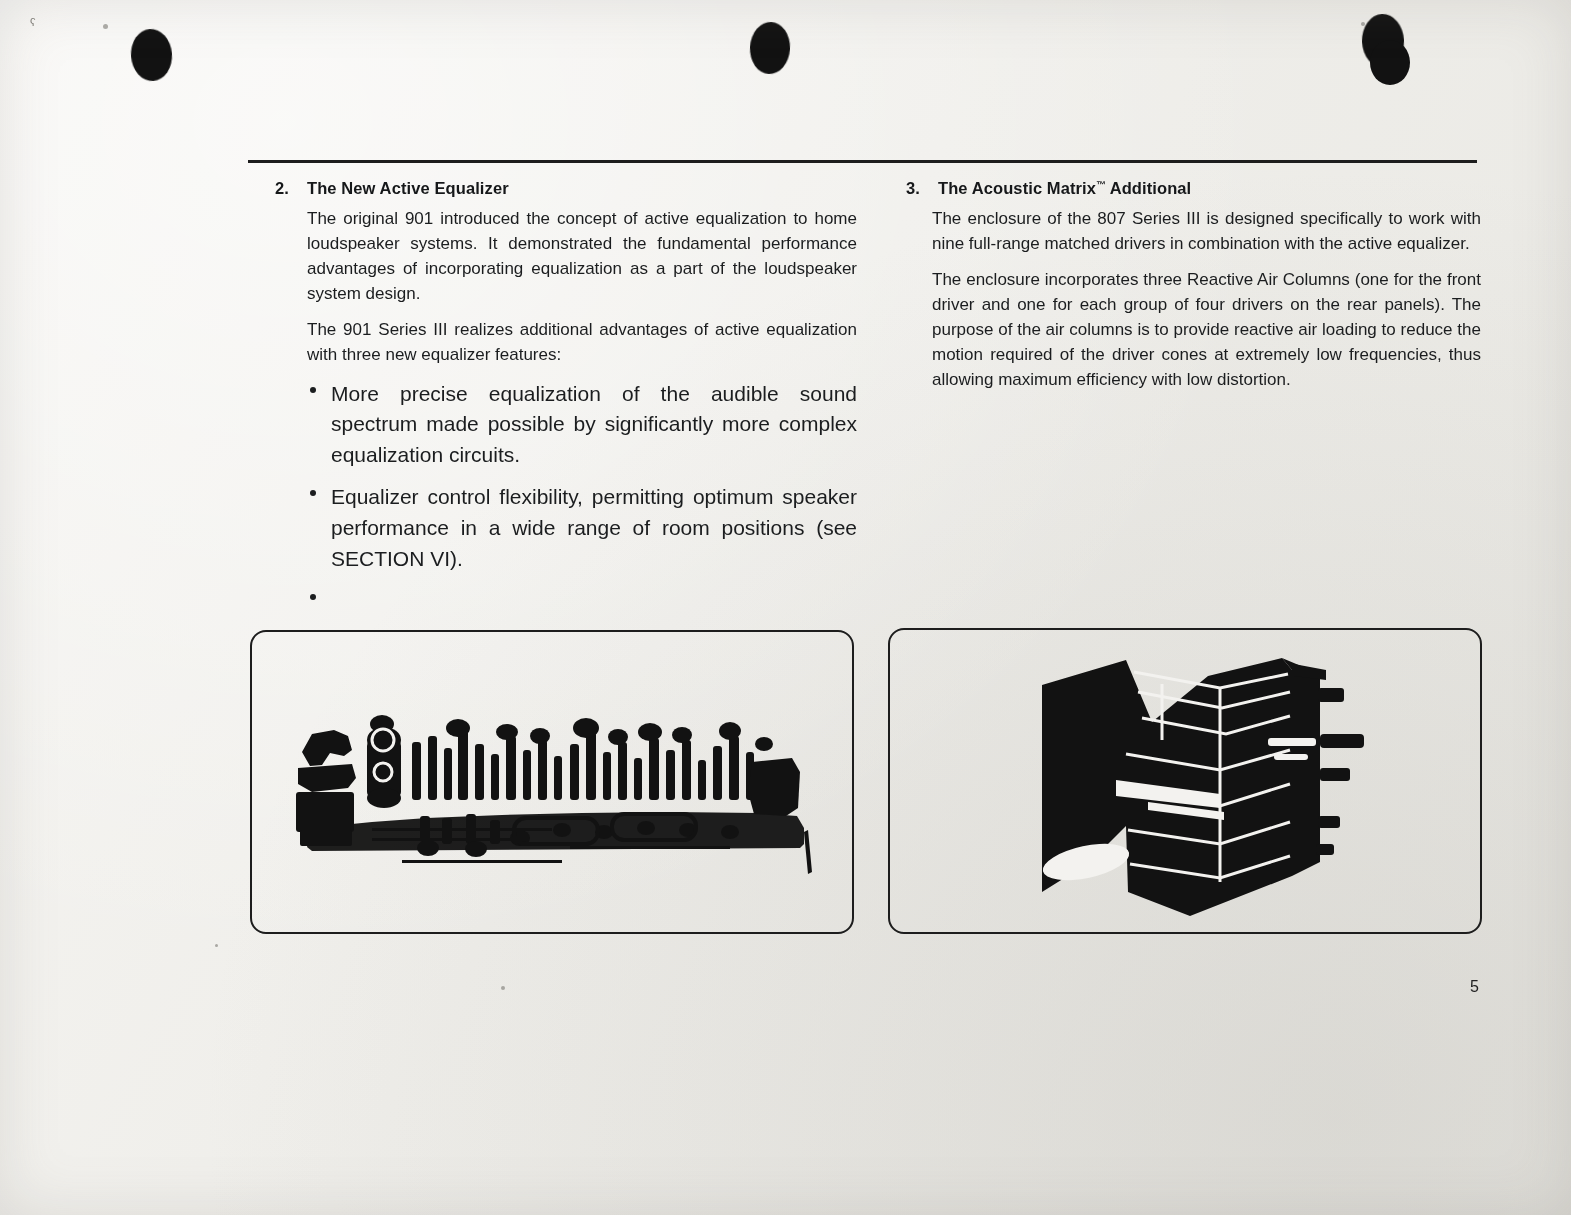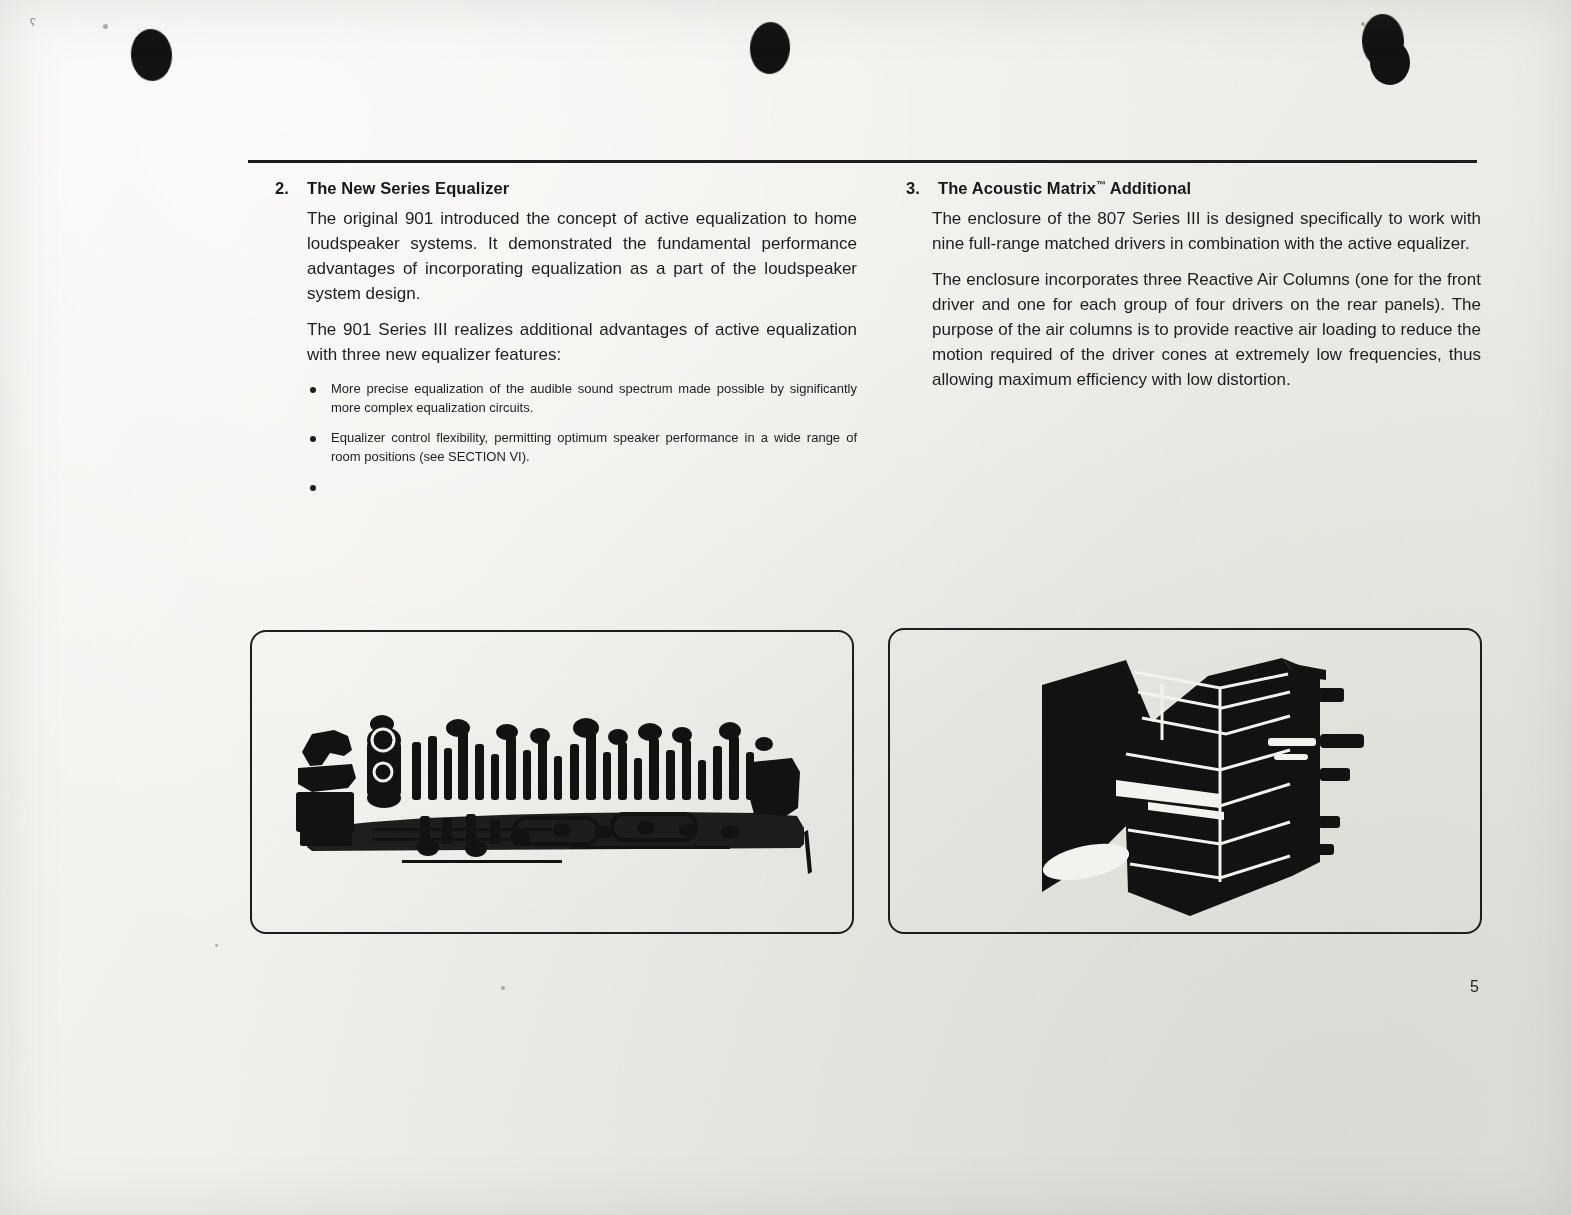--- a/index.html
+++ b/index.html
@@ -99,21 +99,21 @@
   #col-left .body-text { padding-left: 35px; }
   #col-right .body-text { padding-left: 29px; }
 
   ul.bullets {
     list-style: none;
     margin: 4px 0 0 0;
     padding: 0 0 0 35px;
   }
   ul.bullets li {
     position: relative;
-    font-size: 13px;
+    font-size: 21px;
     line-height: 1.47;
     color: #1b1d1f;
     text-align: justify;
     padding-left: 24px;
     margin-bottom: 11px;
   }
   ul.bullets li .bullet-dot {
     position: absolute;
     left: 3px;
     top: 8px;
@@ -165,21 +165,21 @@
   <div class="speck" style="left:103px; top:24px; width:5px; height:5px;"></div>
   <div class="speck" style="left:1361px; top:22px; width:4px; height:4px;"></div>
   <div class="speck" style="left:501px; top:986px; width:4px; height:4px;"></div>
   <div class="speck" style="left:215px; top:944px; width:3px; height:3px;"></div>
 
   <div id="top-rule"></div>
 
   <div class="column" id="col-left">
     <h2 class="sec-heading">
       <span class="num">2.</span>
-      <span class="ttl">The New Series Equalizer</span>
+      <span class="ttl">The New Active Equalizer</span>
     </h2>
     <p class="body-text">The original 901 introduced the concept of active equalization to home loudspeaker systems. It demonstrated the fundamental performance advantages of incorporating equalization as a part of the loudspeaker system design.</p>
     <p class="body-text">The 901 Series III realizes additional advantages of active equalization with three new equalizer features:</p>
     <ul class="bullets">
       <li>
         <span class="bullet-dot"></span>
         <span>More precise equalization of the audible sound spectrum made possible by significantly more complex equalization circuits.</span>
       </li>
       <li>
         <span class="bullet-dot"></span>

